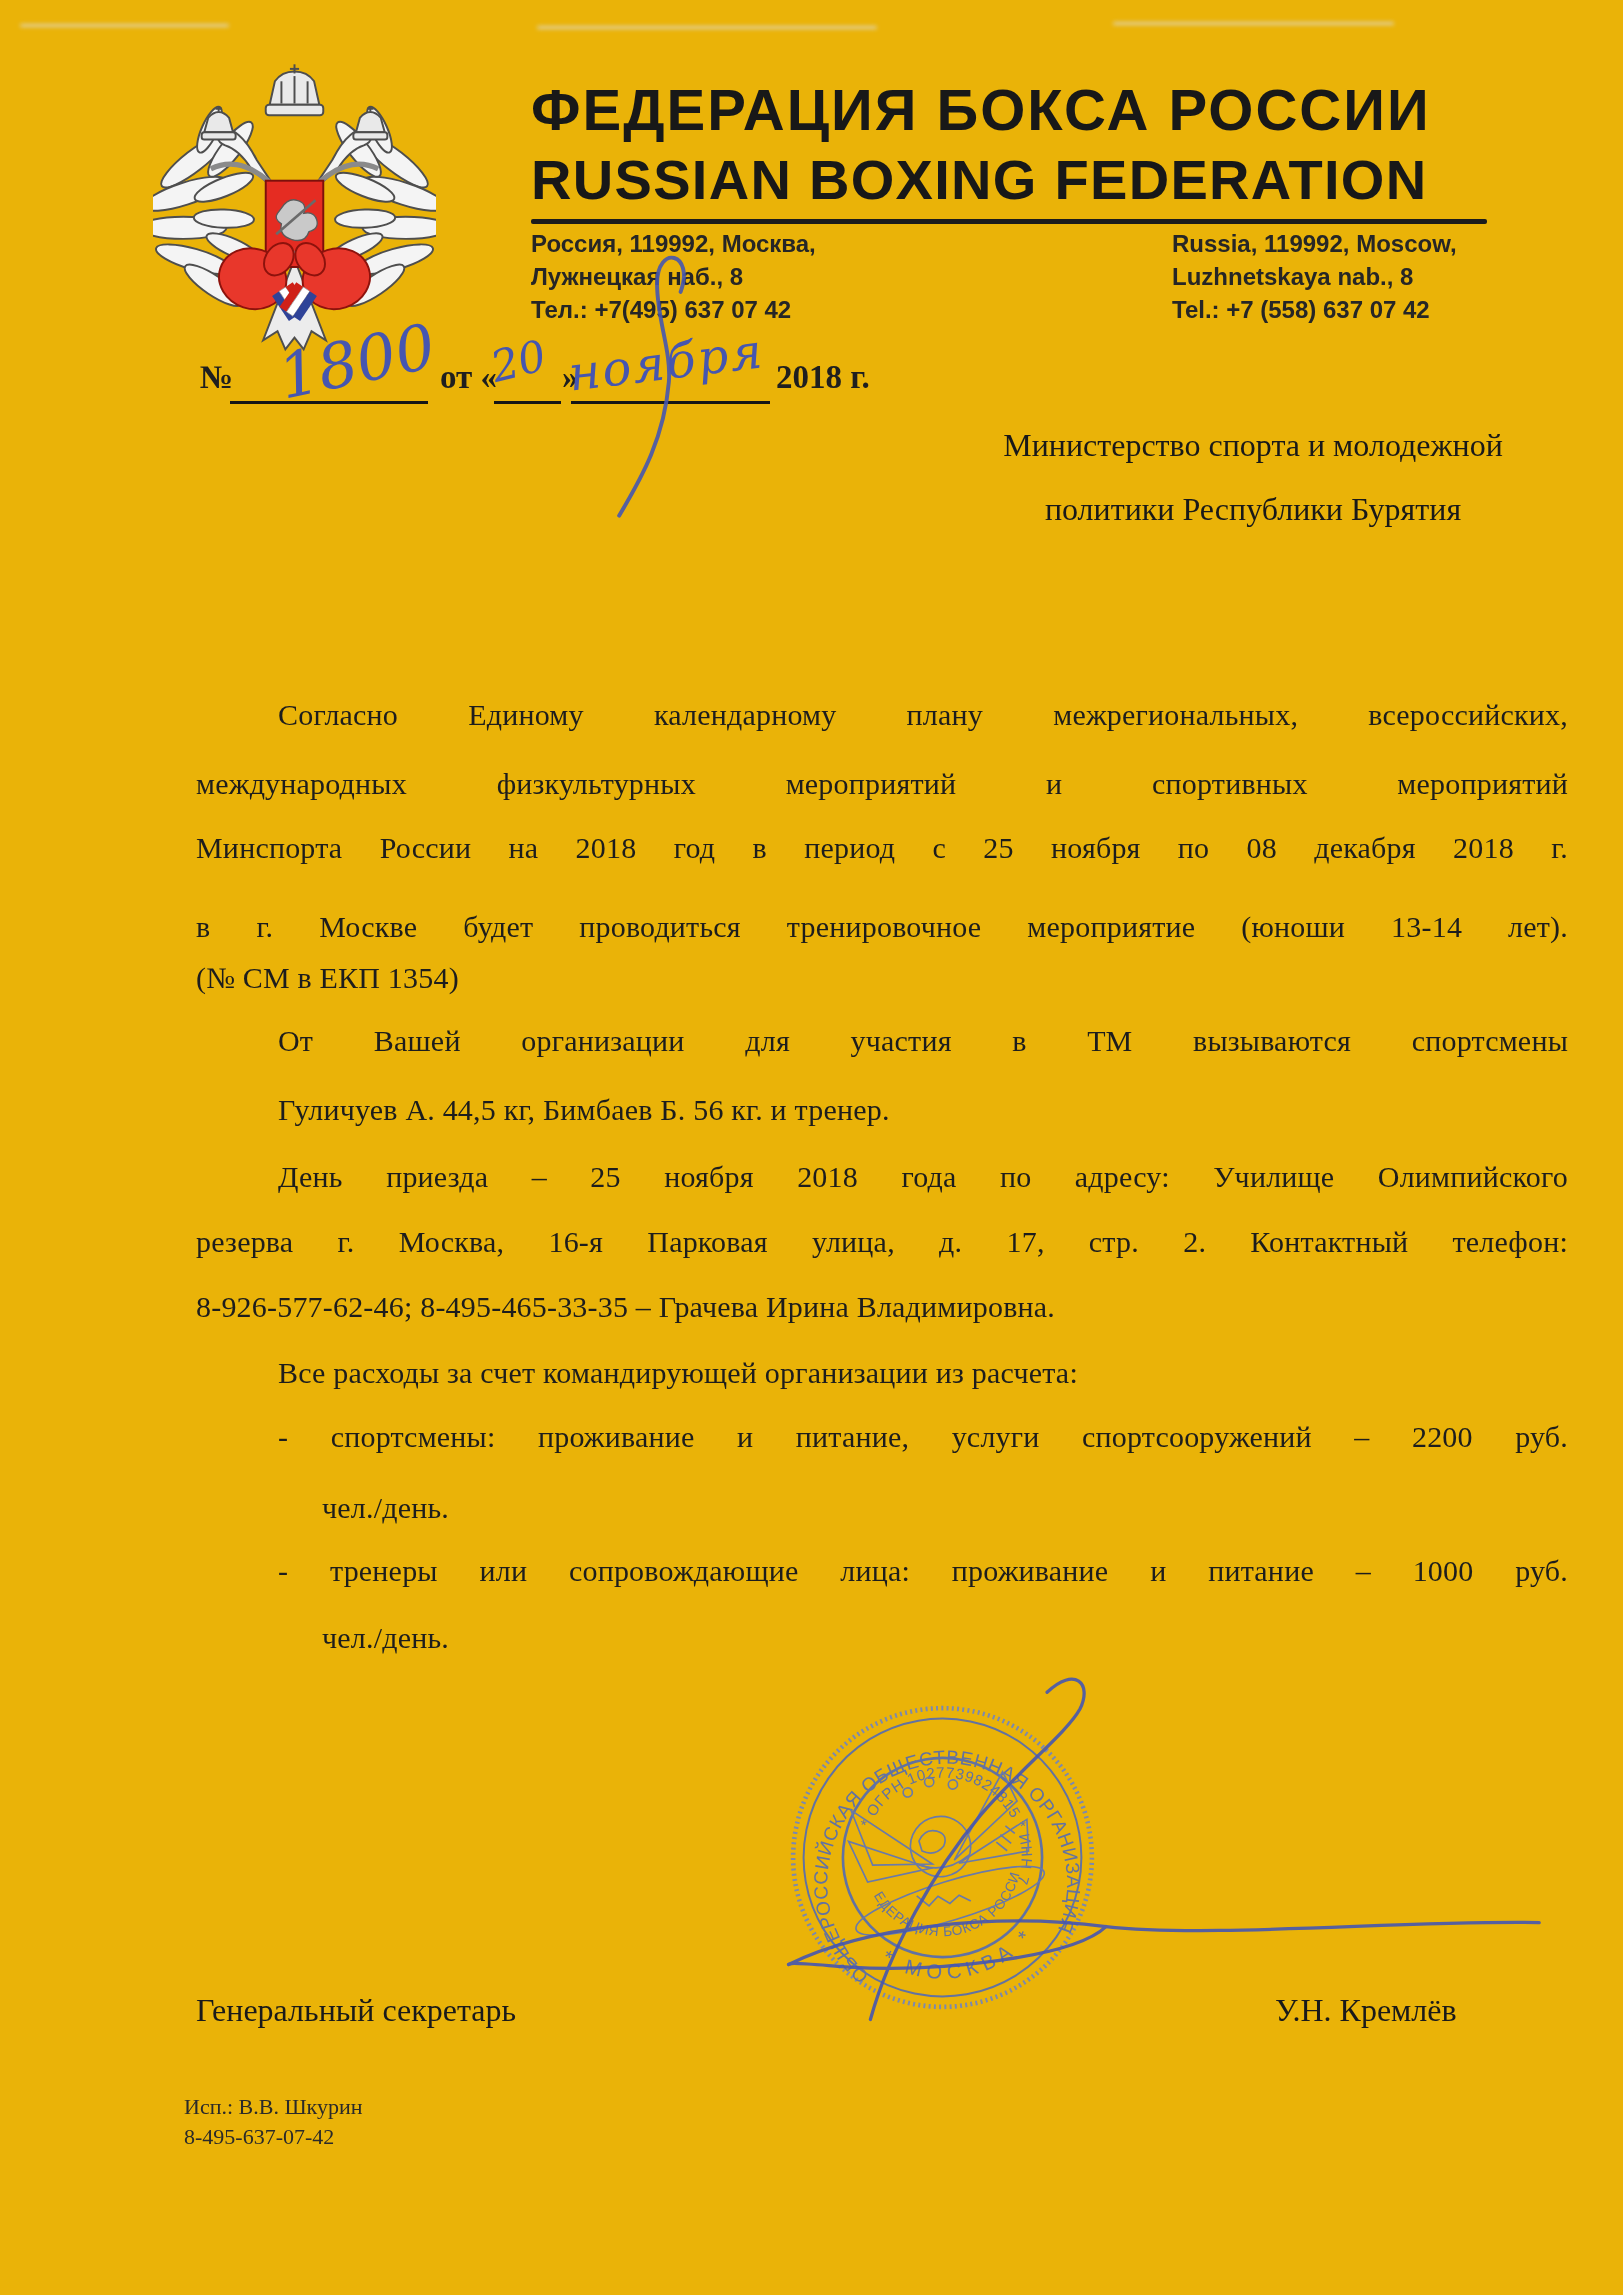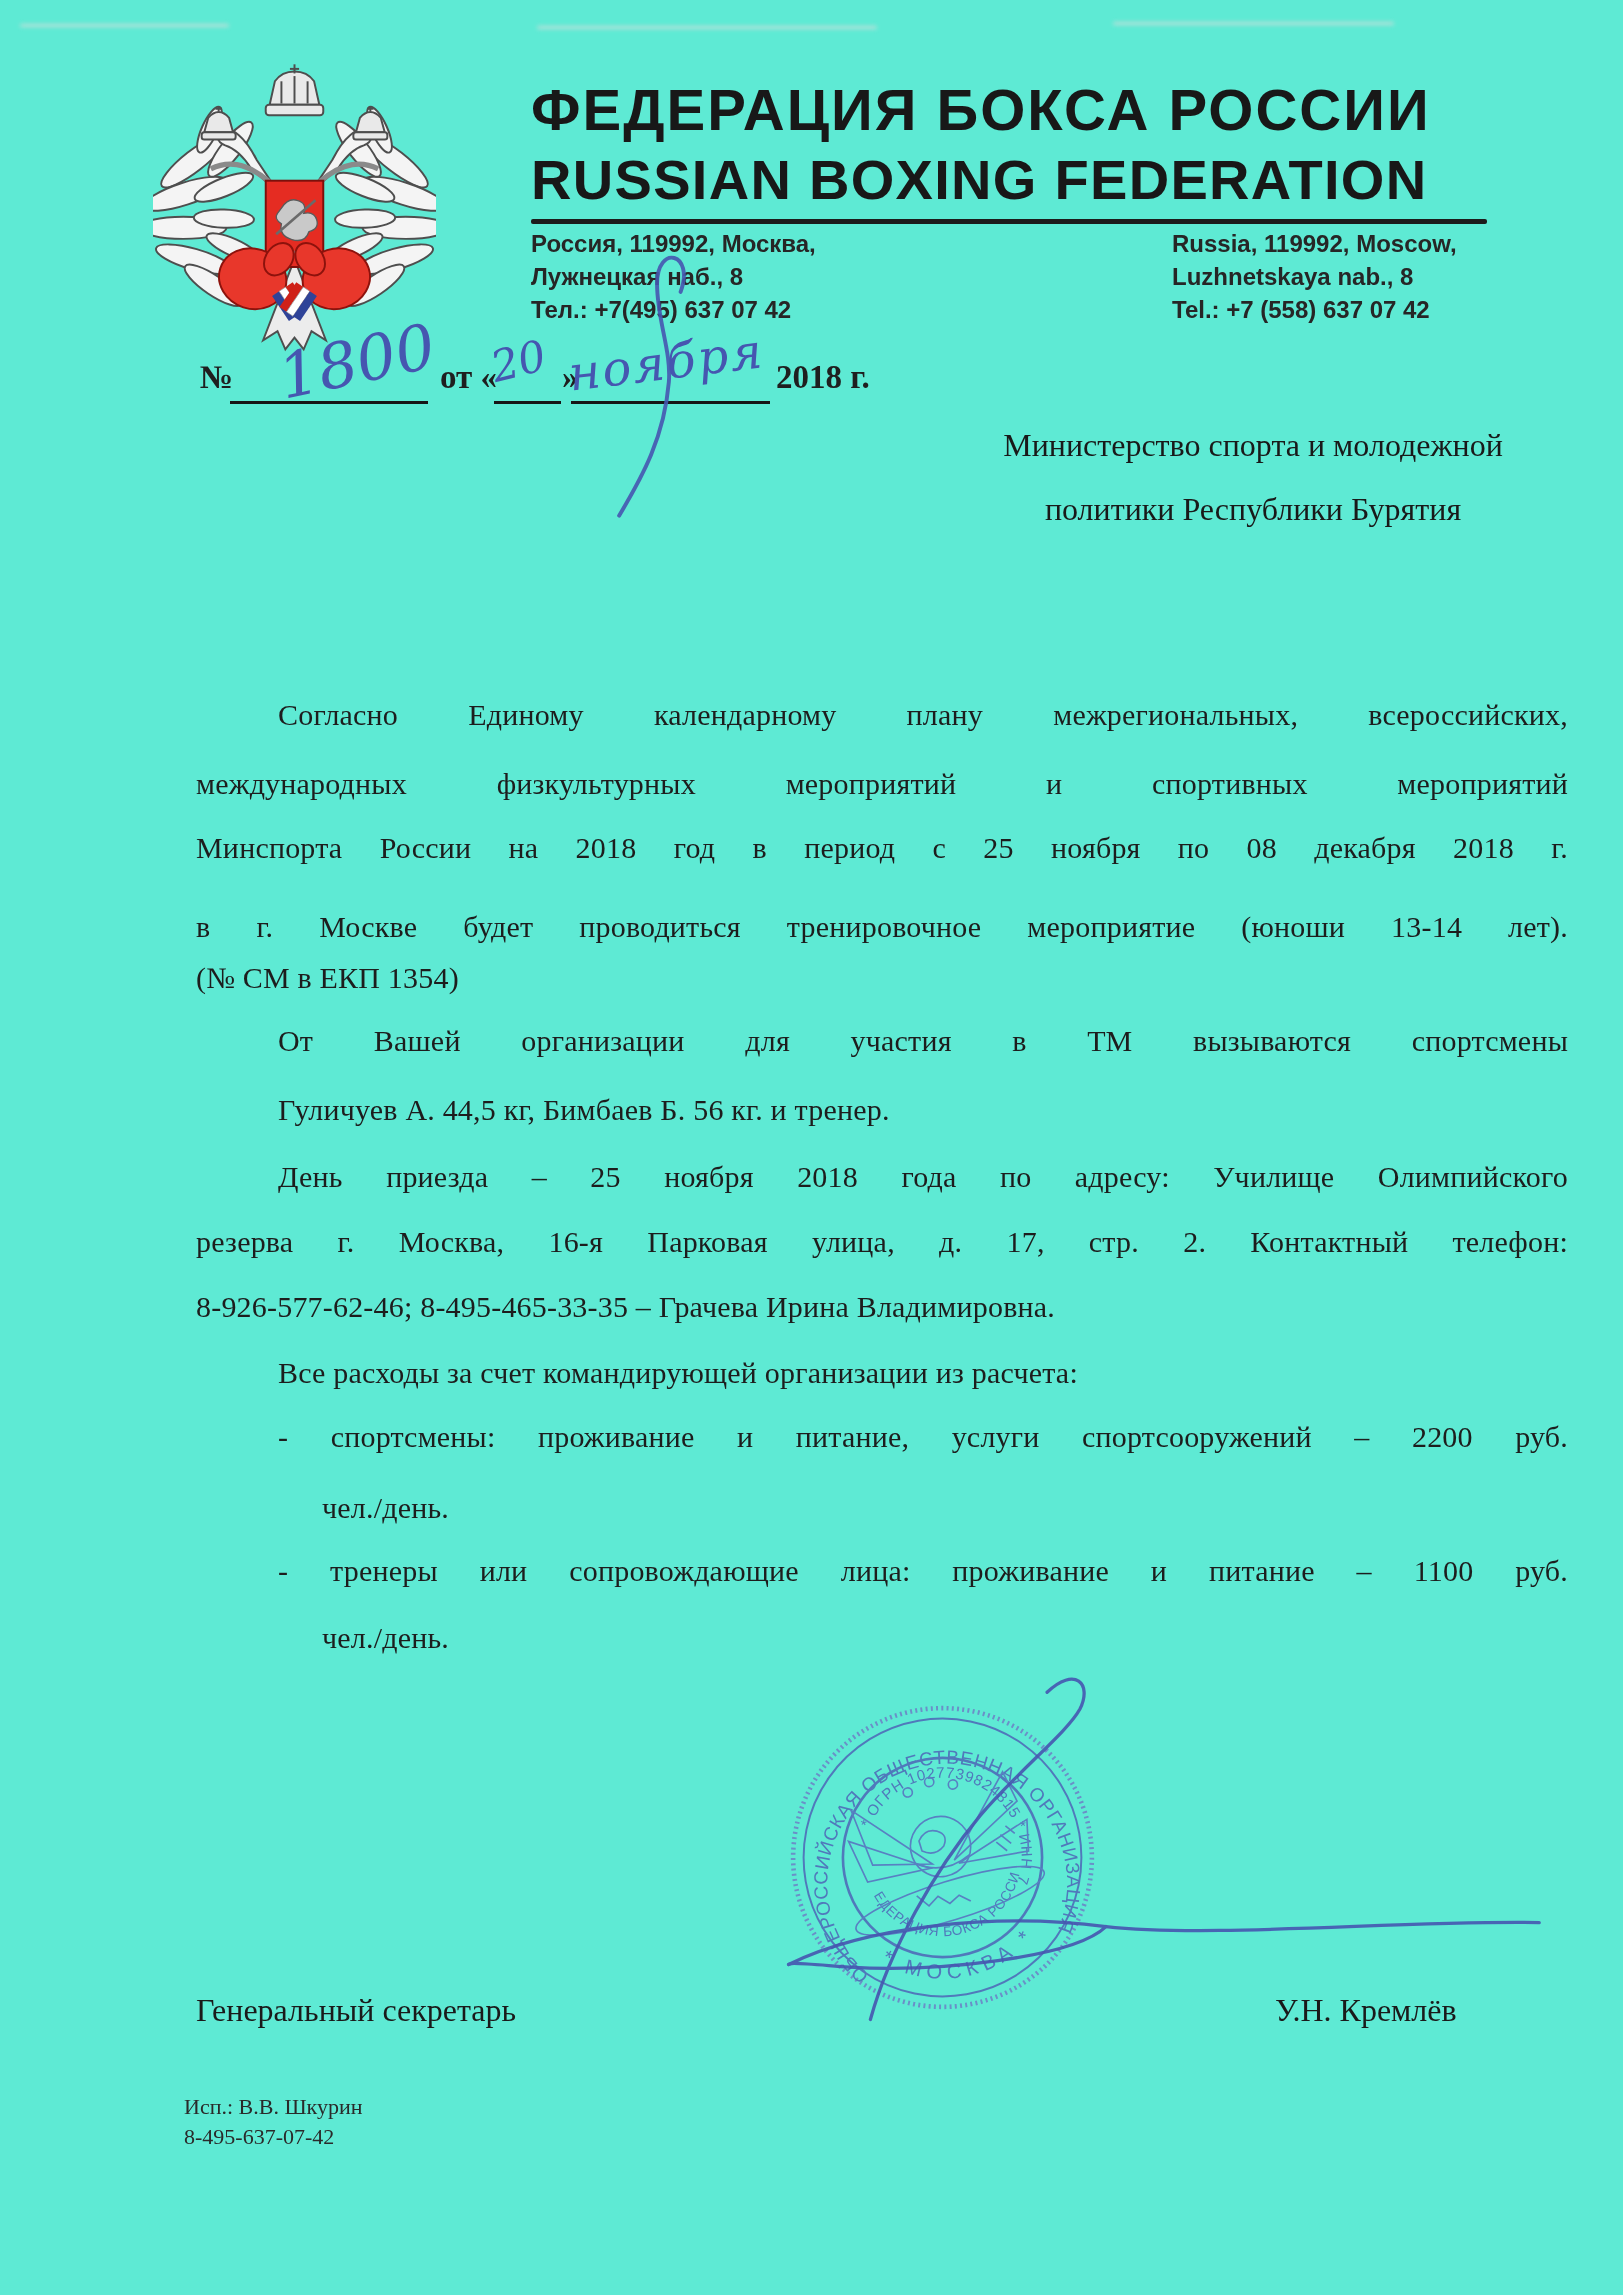--- a/index.html
+++ b/index.html
@@ -1,16 +1,16 @@
 <!DOCTYPE html>
 <html style="font-size:10.5px"><head>
 <meta charset="utf-8">
 <style>
   html,body{margin:0;padding:0;background:#888;}
-  .page{position:relative;width:1623px;height:2295px;background:#5eead4;overflow:hidden;
+  .page{position:relative;width:1623px;height:2295px;background:#eab308;overflow:hidden;
         font-family:"Liberation Serif",serif;color:#1e1e1e;}
   .abs{position:absolute;}
 
   
   .noise{position:absolute;background:#dcdcdc;filter:blur(2px);opacity:.75;border-radius:2px;}
 
   
   .hdr-title{position:absolute;font-family:"Liberation Sans",sans-serif;font-weight:bold;
              color:#181818;white-space:nowrap;}
   #title-ru{left:531px;top:76px;font-size:58px;letter-spacing:2px;}
@@ -184,21 +184,21 @@
   <div class="bline j" style="top:906px;">в г. Москве будет проводиться тренировочное мероприятие (юноши 13-14 лет).</div>
   <div class="bline" style="top:957px;">(№ СМ в ЕКП 1354)</div>
   <div class="bline j i" style="top:1020px;">От Вашей организации для участия в ТМ вызываются спортсмены</div>
   <div class="bline i" style="top:1089px;">Гуличуев А. 44,5 кг, Бимбаев Б. 56 кг. и тренер.</div>
   <div class="bline j i" style="top:1156px;">День приезда – 25 ноября 2018 года по адресу: Училище Олимпийского</div>
   <div class="bline j" style="top:1221px;">резерва г. Москва, 16-я Парковая улица, д. 17, стр. 2. Контактный телефон:</div>
   <div class="bline" style="top:1286px;">8-926-577-62-46; 8-495-465-33-35 – Грачева Ирина Владимировна.</div>
   <div class="bline i" style="top:1352px;">Все расходы за счет командирующей организации из расчета:</div>
   <div class="bline j i" style="top:1416px;">- спортсмены: проживание и питание, услуги спортсооружений – 2200 руб.</div>
   <div class="bline h2" style="top:1487px;">чел./день.</div>
-  <div class="bline j i" style="top:1550px;">- тренеры или сопровождающие лица: проживание и питание – 1100 руб.</div>
+  <div class="bline j i" style="top:1550px;">- тренеры или сопровождающие лица: проживание и питание – 1000 руб.</div>
   <div class="bline h2" style="top:1617px;">чел./день.</div>
 
   <div class="sig" style="left:196px;">Генеральный секретарь</div>
   <div class="sig" style="left:1275px;">У.Н. Кремлёв</div>
 
   <svg id="stamp" viewBox="0 0 490 490">
     <defs>
       <path id="arcOuterTop" d="M 104.3,402.5 A 183,183 0 1 1 385.7,402.5" fill="none"></path>
       <path id="arcOuterBot" d="M 73.0,307.6 A 182,182 0 0 0 417.0,307.6" fill="none"></path>
       <path id="arcInnerTop" d="M 141.1,185.0 A 120,120 0 1 1 348.9,305.0" fill="none"></path>

